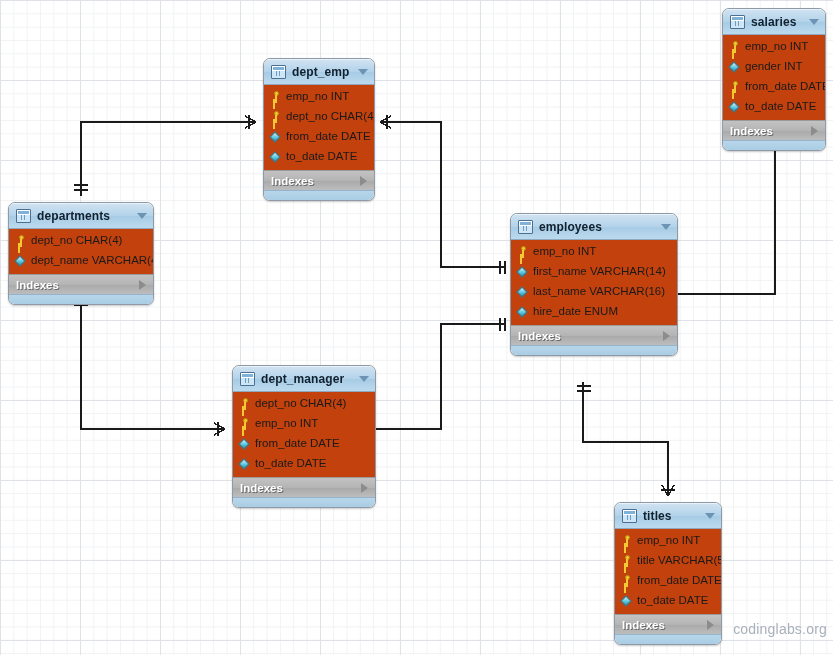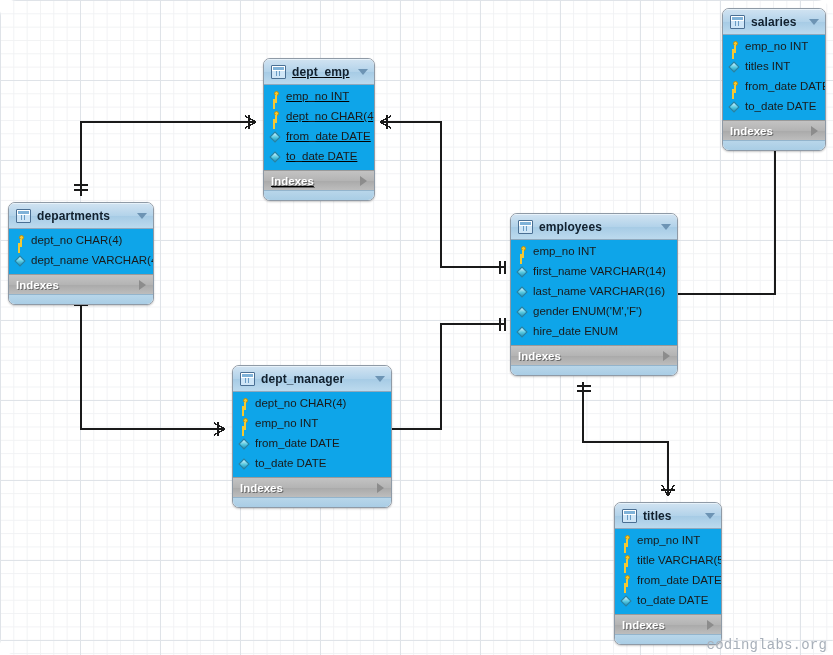--- a/index.html
+++ b/index.html
@@ -14,21 +14,20 @@
     overflow: hidden;
     background-color: #ffffff;
     background-image:
       linear-gradient(to right, #dfe3e8 1px, transparent 1px),
       linear-gradient(to bottom, #dfe3e8 1px, transparent 1px),
       linear-gradient(to right, #f1f2f4 1px, transparent 1px),
       linear-gradient(to bottom, #f1f2f4 1px, transparent 1px);
     background-size: 80px 80px, 80px 80px, 13.34px 13.34px, 13.34px 13.34px;
     background-position: 0 0, 0 0, 0 0, 0 0;
     font-family: "Liberation Sans", sans-serif;
-    border-radius: 17px;
   }
 
   
   #links {
     position: absolute;
     left: 0; top: 0;
     width: 833px;
     height: 655px;
     pointer-events: none;
   }
@@ -86,21 +85,21 @@
     letter-spacing: 0.1px;
   }
   .caret {
     width: 0; height: 0;
     flex: 0 0 auto;
     margin-left: 8px;
     border-left: 5px solid transparent;
     border-right: 5px solid transparent;
     border-top: 6px solid #6d94b4;
   }
-  .cols { background: #0ea5e9; padding: 2px 0 3px 0; }
+  .cols { background: #c2410c; padding: 2px 0 3px 0; }
   .col {
     display: flex;
     align-items: center;
     height: 20px;
     padding: 0 6px 0 6px;
     white-space: nowrap;
   }
   .col-txt {
     font-size: 11.5px;
     color: #1a1a1a;
@@ -165,24 +164,24 @@
   }
   .foot {
     height: 9px;
     background: linear-gradient(to bottom, #b8d6ea, #a9cde5);
     border-top: 1px solid #93b4cc;
   }
 
   .wm {
     position: absolute;
     right: 6px;
-    bottom: 2px;
+    bottom: 18px;
     font-size: 14px;
     color: #a8b0ba;
-    font-family: Liberation Mono, monospace;
+    font-family: Liberation Sans, sans-serif;
     letter-spacing: 0.2px;
   }
 </style>
 </head>
 <body>
 
 <div id="canvas">
 
   <svg id="links" width="833" height="655" viewBox="0 0 833 655">
     <g fill="none" stroke="#1a1a1a" stroke-width="1.4" shape-rendering="crispEdges">
@@ -232,38 +231,38 @@
         <span class="tbl-name">salaries</span>
         <span class="caret"></span>
       </div>
       <div class="cols">
         <div class="col">
           <span class="ico-key"></span>
           <span class="col-txt">emp_no INT</span>
         </div>
         <div class="col">
           <span class="ico-dia"></span>
-          <span class="col-txt">titles INT</span>
+          <span class="col-txt">gender INT</span>
         </div>
         <div class="col">
           <span class="ico-key"></span>
           <span class="col-txt">from_date DATE</span>
         </div>
         <div class="col">
           <span class="ico-dia"></span>
           <span class="col-txt">to_date DATE</span>
         </div>
       </div>
       <div class="idx">
         <span class="idx-txt">Indexes</span>
         <span class="idx-arrow"></span>
       </div>
       <div class="foot"></div>
     </div>
-    <div class="tbl" style="left: 263px; top: 58px; width: 112px; text-decoration: underline;">
+    <div class="tbl" style="left: 263px; top: 58px; width: 112px;">
       <div class="tbl-hd">
         <span class="tbl-ico"></span>
         <span class="tbl-name">dept_emp</span>
         <span class="caret"></span>
       </div>
       <div class="cols">
         <div class="col">
           <span class="ico-key"></span>
           <span class="col-txt">emp_no INT</span>
         </div>
@@ -322,34 +321,30 @@
         <div class="col">
           <span class="ico-dia"></span>
           <span class="col-txt">first_name VARCHAR(14)</span>
         </div>
         <div class="col">
           <span class="ico-dia"></span>
           <span class="col-txt">last_name VARCHAR(16)</span>
         </div>
         <div class="col">
           <span class="ico-dia"></span>
-          <span class="col-txt">gender ENUM('M','F')</span>
-        </div>
-        <div class="col">
-          <span class="ico-dia"></span>
           <span class="col-txt">hire_date ENUM</span>
         </div>
       </div>
       <div class="idx">
         <span class="idx-txt">Indexes</span>
         <span class="idx-arrow"></span>
       </div>
       <div class="foot"></div>
     </div>
-    <div class="tbl" style="left: 232px; top: 365px; width: 160px;">
+    <div class="tbl" style="left: 232px; top: 365px; width: 144px;">
       <div class="tbl-hd">
         <span class="tbl-ico"></span>
         <span class="tbl-name">dept_manager</span>
         <span class="caret"></span>
       </div>
       <div class="cols">
         <div class="col">
           <span class="ico-key"></span>
           <span class="col-txt">dept_no CHAR(4)</span>
         </div>

